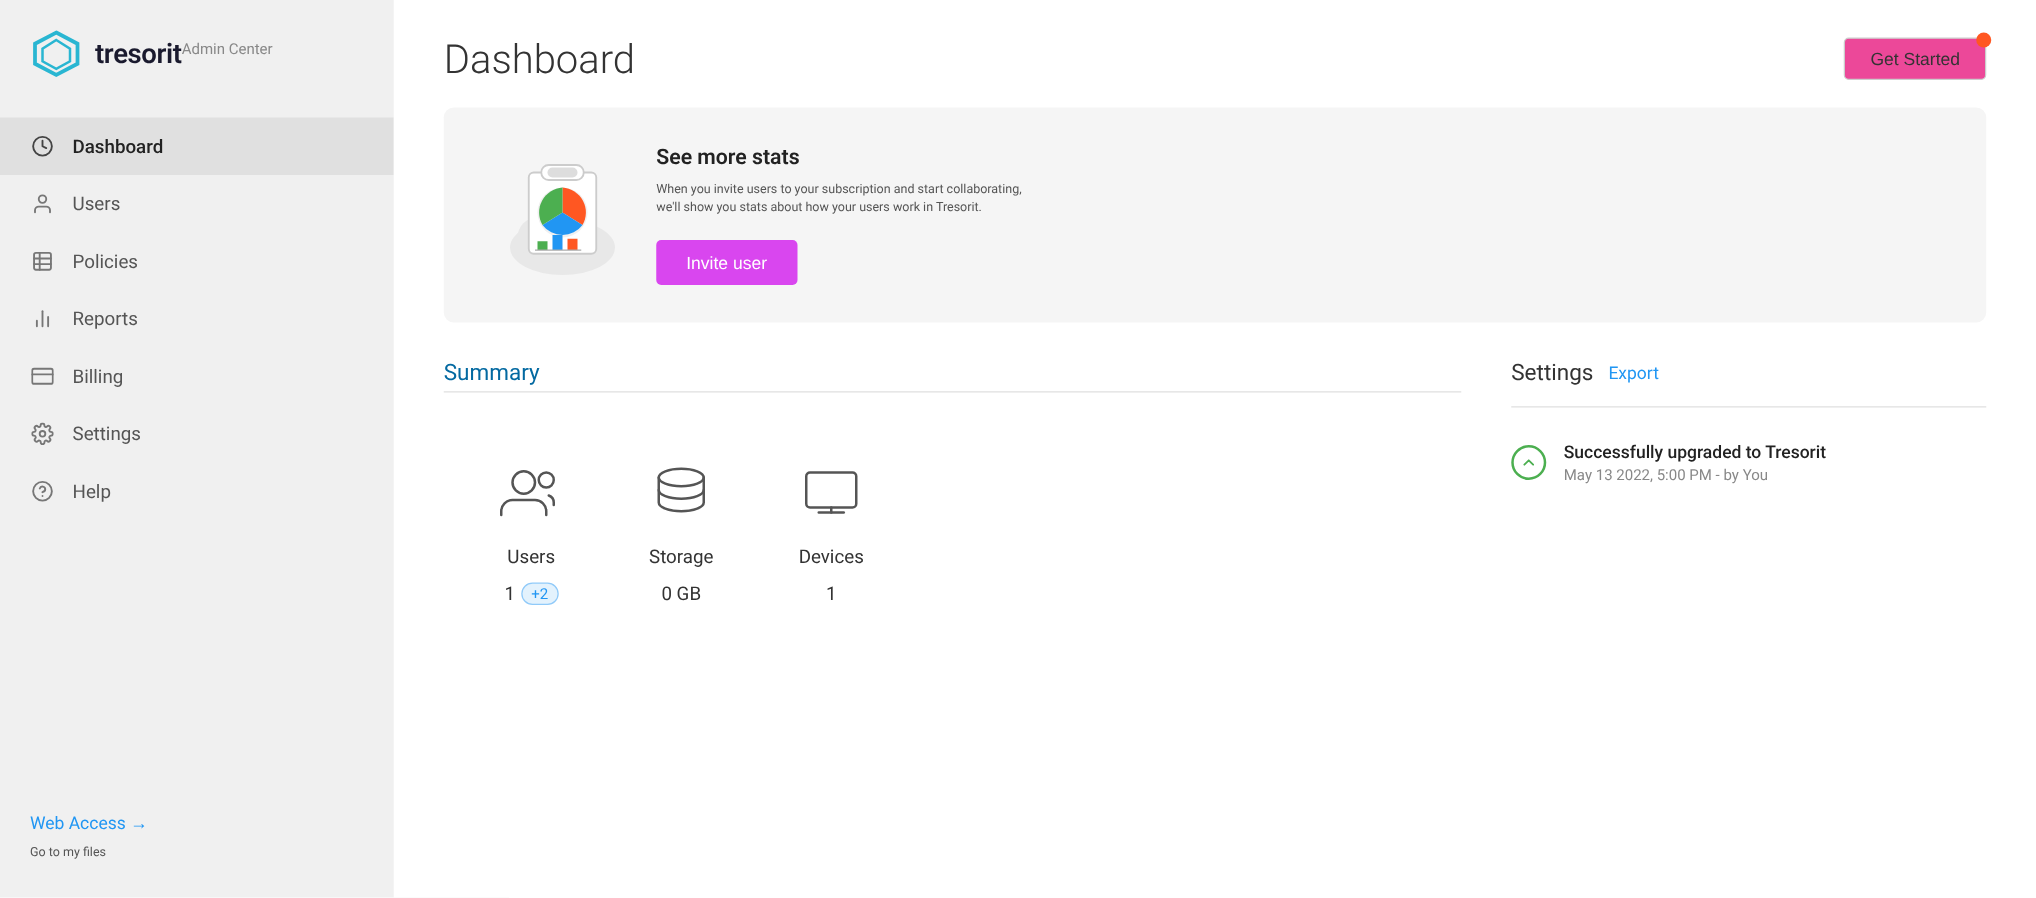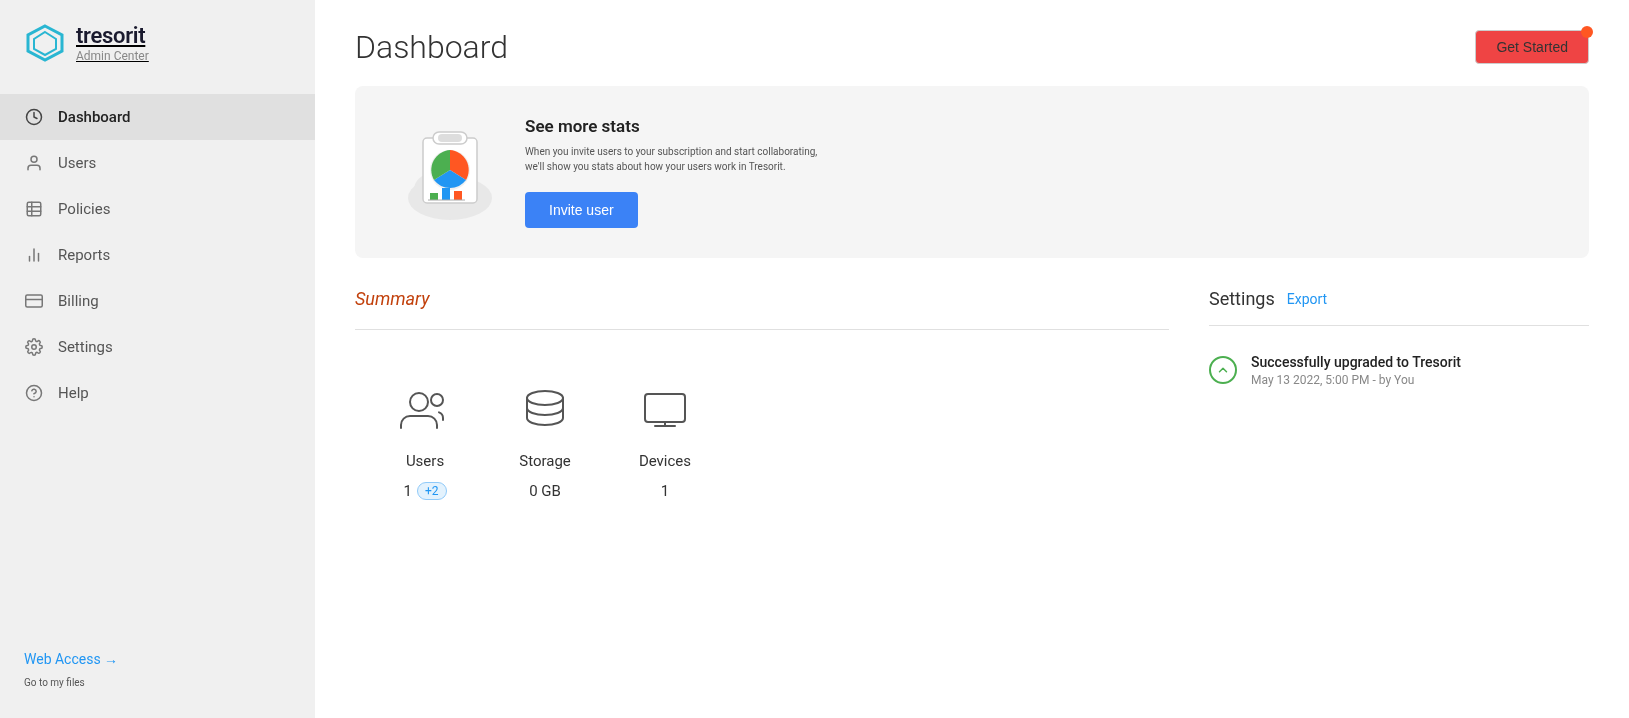--- a/index.html
+++ b/index.html
@@ -23,22 +23,21 @@
       padding: 22px 24px 22px 24px;
     }
 
     .logo-icon {
       width: 42px;
       height: 42px;
     }
 
     .logo-text-group {
       display: flex;
-      flex-direction: column;
-      text-decoration: underline;
+      flex-direction: row;
     }
 
     .logo-name {
       font-size: 22px;
       font-weight: 600;
       color: #1a1a2e;
       letter-spacing: -0.3px;
     }
 
     .logo-sub {
@@ -121,21 +120,21 @@
     }
 
     .page-title {
       font-size: 32px;
       font-weight: 300;
       color: #333;
     }
 
     .get-started-btn {
       border: 1px solid #ccc;
-      background: #ef4444;
+      background: #ec4899;
       padding: 8px 20px;
       border-radius: 4px;
       font-size: 14px;
       color: #333;
       cursor: pointer;
       position: relative;
     }
 
     .notification-dot {
       width: 12px;
@@ -177,21 +176,21 @@
     }
 
     .stats-desc {
       font-size: 10px;
       color: #555;
       line-height: 1.5;
       margin-bottom: 18px;
     }
 
     .invite-btn {
-      background: #3b82f6;
+      background: #d946ef;
       color: #fff;
       border: none;
       padding: 10px 24px;
       border-radius: 4px;
       font-size: 14px;
       cursor: pointer;
       font-weight: 500;
     }
 
     
@@ -202,23 +201,22 @@
       flex: 1;
     }
 
     .summary-section {
       flex: 1;
     }
 
     .section-title {
       font-size: 18px;
       font-weight: 400;
-      color: #c2410c;
-      margin-bottom: 20px;
-      font-style: italic;
+      color: #0369a1;
+      margin-bottom: 4px;
     }
 
     .summary-divider {
       border: none;
       border-top: 1px solid #e0e0e0;
       margin-bottom: 30px;
     }
 
     .summary-stats {
       display: flex;

